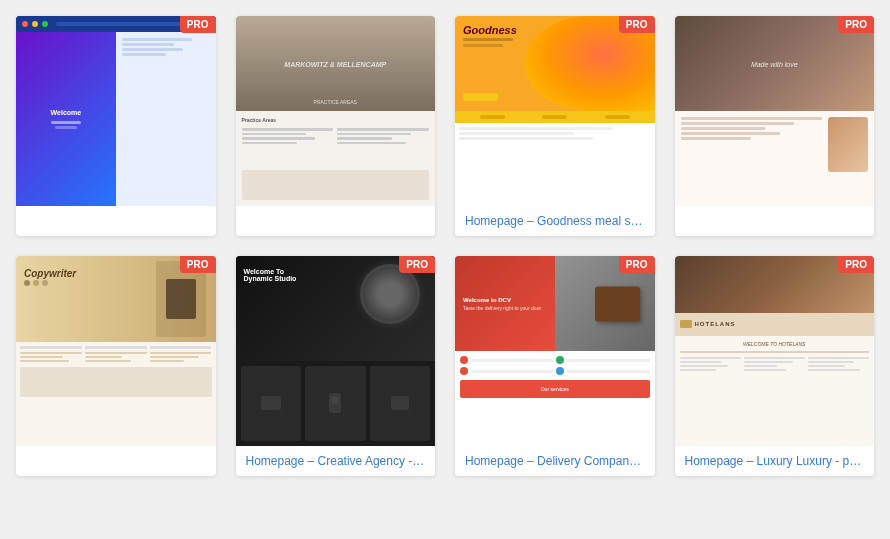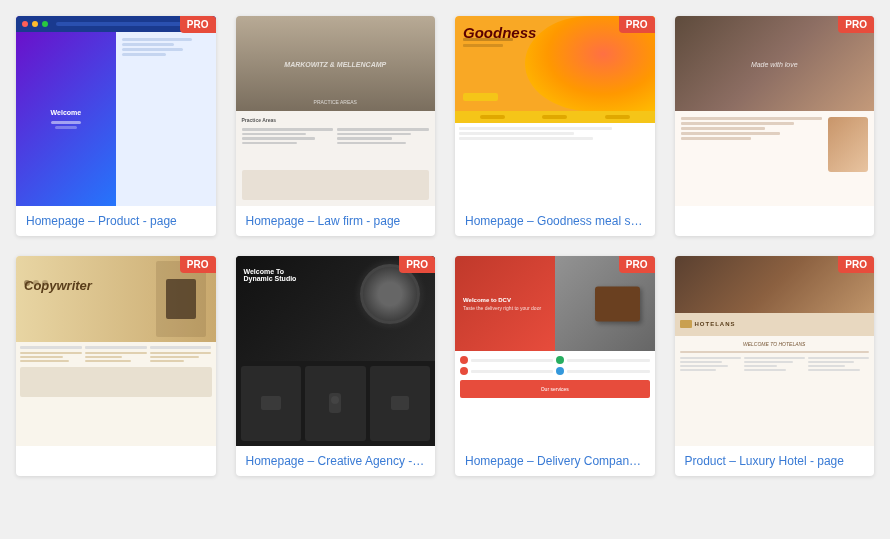--- a/index.html
+++ b/index.html
@@ -68,21 +68,20 @@
         </div>
         <div style="position:absolute;top:16px;right:0;width:50%;height:calc(100% - 16px);background:#e8f0ff;display:flex;flex-direction:column;padding:6px;gap:2px;">
           <div style="height:3px;background:#c5d5f0;border-radius:2px;width:80%;"></div>
           <div style="height:3px;background:#c5d5f0;border-radius:2px;width:60%;"></div>
           <div style="height:3px;background:#c5d5f0;border-radius:2px;width:70%;"></div>
           <div style="height:3px;background:#c5d5f0;border-radius:2px;width:50%;"></div>
         </div>
       </div>
     <div class="pro-badge">PRO</div>
       </div>
-      <div class="card-label">Homepage – Product - page</div>
     </div>
     <div class="card">
       <div class="card-image-wrapper">
       <div style="width:100%;height:100%;display:flex;flex-direction:column;">
         <div style="height:50%;background:linear-gradient(180deg,#b8aa95,#7a6e5e);position:relative;">
           <div style="position:absolute;top:50%;left:50%;transform:translate(-50%,-50%);color:#fff;font-size:14px;font-weight:bold;font-style:italic;opacity:0.7;text-align:center;white-space:nowrap;font-size:7px;">MARKOWITZ &amp; MELLENCAMP</div>
           <div style="position:absolute;bottom:6px;left:50%;transform:translateX(-50%);color:#fff;font-size:5px;opacity:0.7;white-space:nowrap;">PRACTICE AREAS</div>
         </div>
         <div style="height:50%;background:#f5f2ee;padding:6px;display:flex;flex-direction:column;gap:3px;">
           <div style="font-size:5px;color:#555;font-weight:bold;margin-bottom:2px;">Practice Areas</div>
@@ -97,28 +96,27 @@
               <div style="height:2.5px;background:#ccc;border-radius:1px;"></div>
               <div style="height:2.5px;background:#ccc;border-radius:1px;width:80%;"></div>
               <div style="height:2.5px;background:#ccc;border-radius:1px;width:60%;"></div>
               <div style="height:2.5px;background:#ccc;border-radius:1px;width:75%;"></div>
             </div>
           </div>
           <div style="height:30px;background:#e8e0d5;margin-top:auto;border-radius:2px;"></div>
         </div>
       </div>
     </div>
-      <div class="card-label">Homepage – Law firm - page</div>
     </div>
     <div class="card">
       <div class="card-image-wrapper">
       <div style="width:100%;height:100%;display:flex;flex-direction:column;background:#fff;">
         <div style="height:50%;position:relative;overflow:hidden;background:#f9a825;">
           <div style="position:absolute;right:0;top:0;width:65%;height:100%;background:radial-gradient(ellipse at 60% 40%, #ff7043 0%, #ff9800 50%, #ffcc02 100%);border-radius:50% 0 0 50%;"></div>
-          <div style="position:absolute;top:8px;left:8px;color:#5a0000;font-size:15px;font-style:italic;font-weight:bold;">Goodness</div>
+          <div style="position:absolute;top:8px;left:8px;color:#5a0000;font-size:11px;font-style:italic;font-weight:bold;">Goodness</div>
           <div style="position:absolute;top:22px;left:8px;width:50px;height:3px;background:rgba(0,0,0,0.2);border-radius:1px;"></div>
           <div style="position:absolute;top:28px;left:8px;width:40px;height:3px;background:rgba(0,0,0,0.15);border-radius:1px;"></div>
           <div style="position:absolute;bottom:10px;left:8px;width:35px;height:8px;background:#f5c518;border-radius:2px;"></div>
         </div>
         <div style="height:12px;background:#f5c518;display:flex;align-items:center;justify-content:space-around;padding:0 6px;">
           <div style="width:25px;height:4px;background:#e0a800;border-radius:2px;"></div>
           <div style="width:25px;height:4px;background:#e0a800;border-radius:2px;"></div>
           <div style="width:25px;height:4px;background:#e0a800;border-radius:2px;"></div>
         </div>
         <div style="flex:1;background:#fff;padding:4px;display:flex;flex-direction:column;gap:2px;">
@@ -150,21 +148,21 @@
           </div>
         </div>
       </div>
     <div class="pro-badge">PRO</div>
       </div>
     </div>
     <div class="card">
       <div class="card-image-wrapper">
       <div style="width:100%;height:100%;display:flex;flex-direction:column;background:#f5e6c8;">
         <div style="height:45%;background:linear-gradient(90deg,#e8d5a3 0%,#c9a96e 100%);position:relative;">
-          <div style="position:absolute;left:8px;top:12px;font-size:13px;font-style:italic;font-weight:bold;color:#5a3e1b;margin-top:10px;">Copywriter</div>
+          <div style="position:absolute;left:8px;top:12px;font-size:10px;font-style:italic;font-weight:bold;color:#5a3e1b;">Copywriter</div>
           <div style="position:absolute;left:8px;top:24px;display:flex;gap:3px;">
             <div style="width:6px;height:6px;border-radius:50%;background:#5a3e1b;opacity:0.5;"></div>
             <div style="width:6px;height:6px;border-radius:50%;background:#5a3e1b;opacity:0.3;"></div>
             <div style="width:6px;height:6px;border-radius:50%;background:#5a3e1b;opacity:0.3;"></div>
           </div>
           <div style="position:absolute;right:10px;top:5px;bottom:5px;width:50px;background:rgba(90,62,27,0.15);border-radius:2px;display:flex;align-items:center;justify-content:center;">
             <div style="width:30px;height:40px;background:#3a2a1a;border-radius:2px;opacity:0.7;"></div>
           </div>
         </div>
         <div style="height:55%;background:#f9f5ec;padding:4px;">
@@ -281,15 +279,15 @@
               <div style="height:2px;background:#ddd;border-radius:1px;"></div>
               <div style="height:2px;background:#ddd;border-radius:1px;width:75%;"></div>
               <div style="height:2px;background:#ddd;border-radius:1px;width:60%;"></div>
               <div style="height:2px;background:#ddd;border-radius:1px;width:85%;"></div>
             </div>
           </div>
         </div>
       </div>
     <div class="pro-badge">PRO</div>
       </div>
-      <div class="card-label">Product – Luxury Hotel - page</div>
+      <div class="card-label">Homepage – Luxury Luxury - page</div>
     </div>
   </div>
 
 </body></html>

